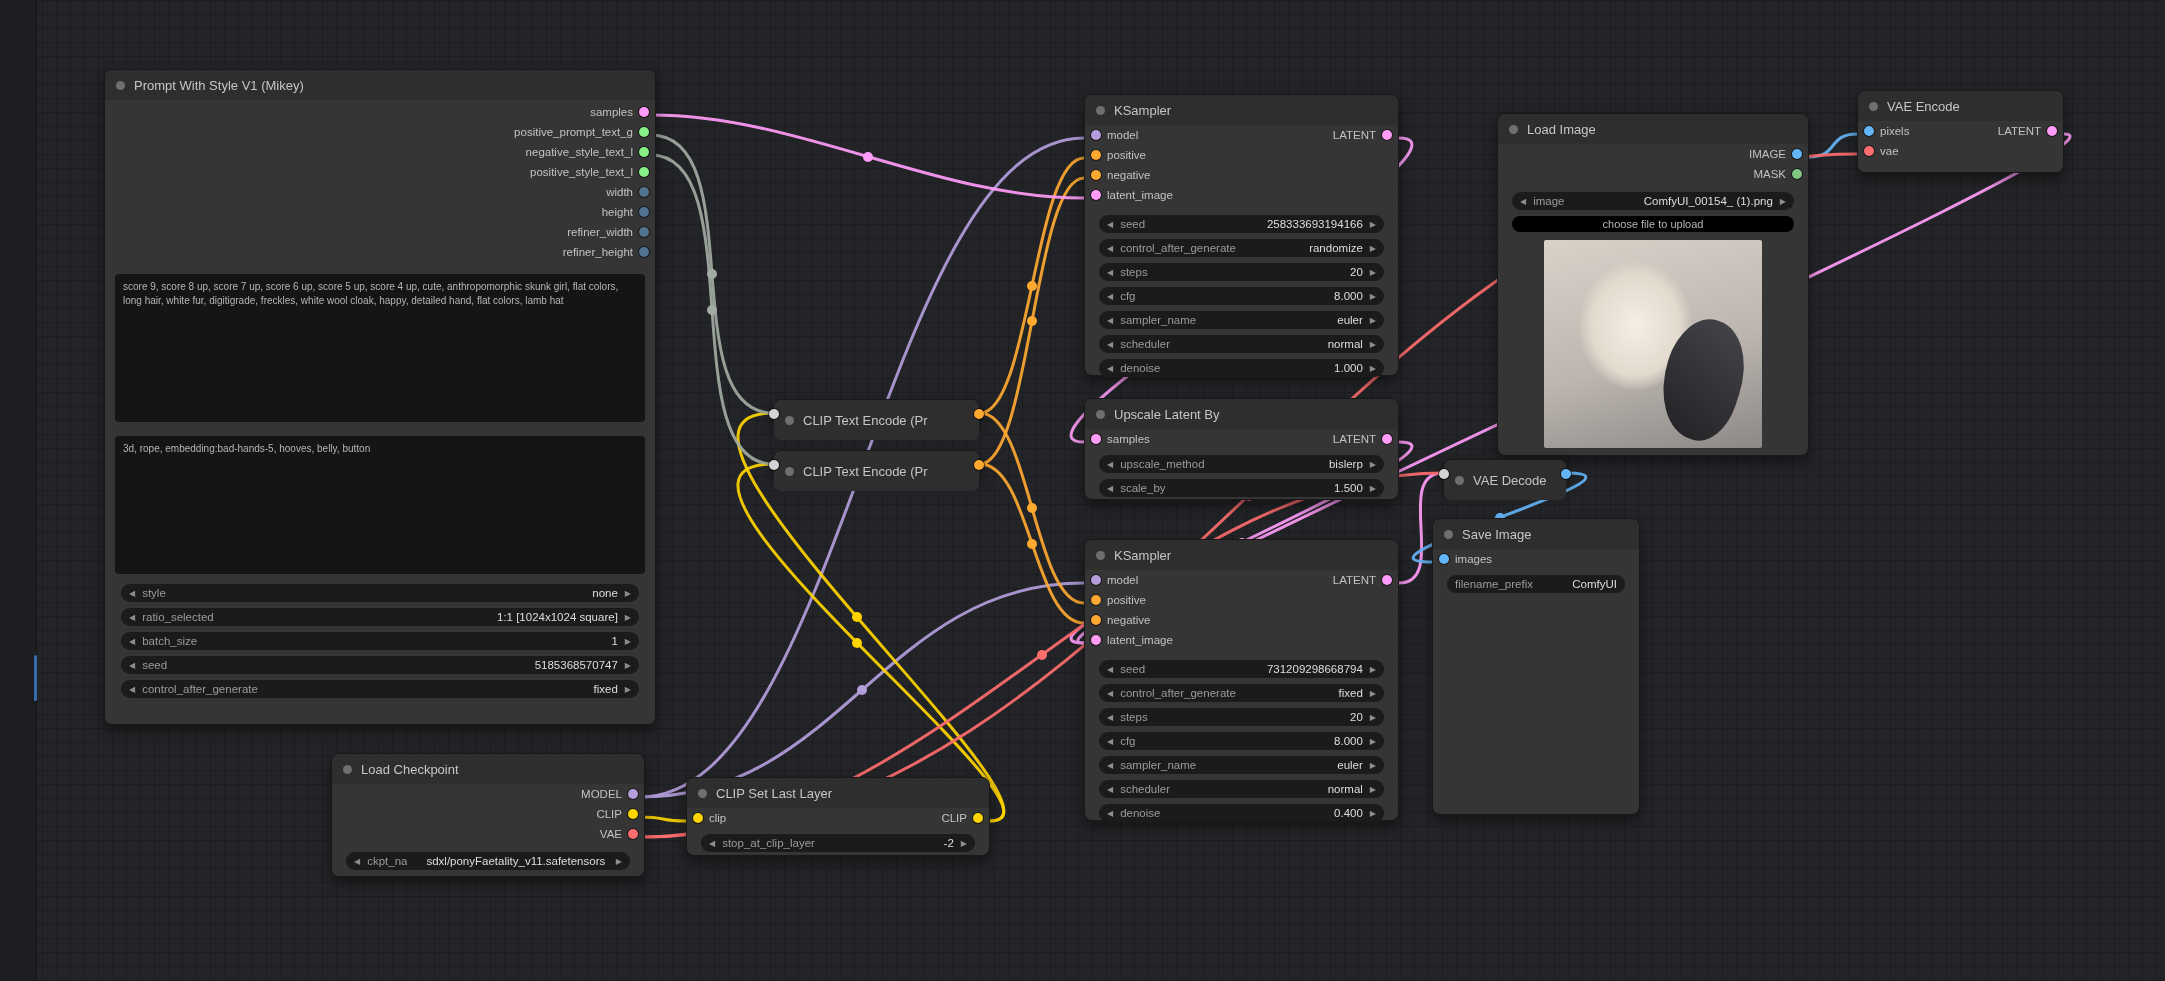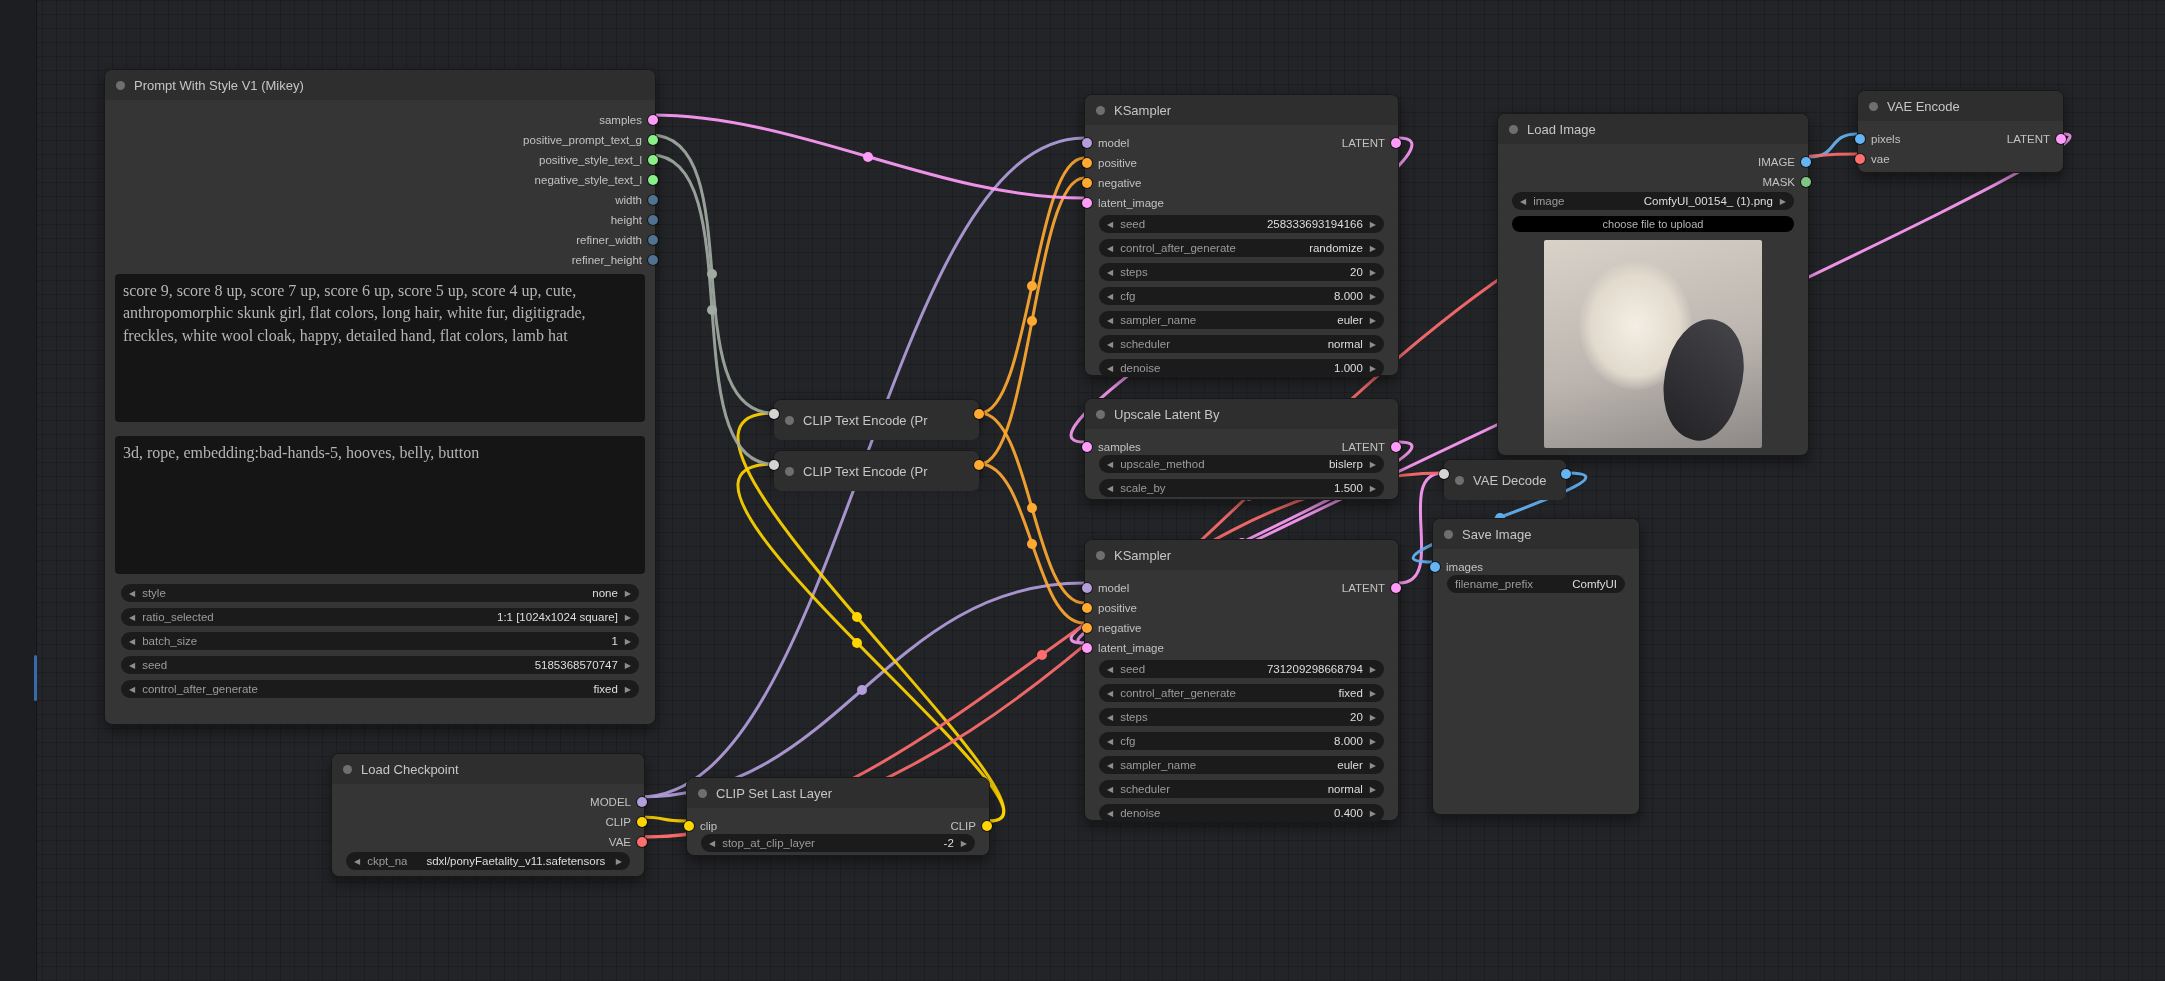--- a/index.html
+++ b/index.html
@@ -48,21 +48,21 @@
     border-radius:7px 7px 0 0;
     color:#c6c6c6; font-size:13px; white-space:nowrap; overflow:hidden;
   }
   .collapsed { height:28px !important; }
   .collapsed .title { height:40px; border-radius:7px; }
   .collapse-dot { width:9px; height:9px; border-radius:50%; background:#6f6f6f; flex:none; }
   .side-dot { position:absolute; top:9px; width:10px; height:10px; border-radius:50%; box-shadow:0 0 0 1px rgba(0,0,0,.55); }
   .side-dot.l { left:-5px; } .side-dot.r { right:-5px; }
 
   .rows { padding-top:4px; }
-  .prow { height:20px; display:flex; align-items:flex-end; position:relative; padding:0 2px; }
+  .prow { height:20px; display:flex; align-items:flex-start; position:relative; padding:0 11px; }
   .pin  { display:flex; align-items:center; gap:6px; margin-left:-5px; }
   .pout { display:flex; align-items:center; gap:6px; margin-right:-5px; margin-left:auto; }
   .plabel { font-size:11.5px; color:#c2c2c2; white-space:nowrap; }
   .dot { width:10px; height:10px; border-radius:50%; flex:none; box-shadow:0 0 0 1px rgba(0,0,0,.55); }
   .c-model { background:var(--model); } .c-cond { background:var(--conditioning); }
   .c-latent{ background:var(--latent);} .c-clip { background:var(--clip); }
   .c-vae   { background:var(--vae);  } .c-image{ background:var(--image); }
   .c-mask  { background:var(--mask); } .c-string{ background:var(--string); }
   .c-int   { background:var(--int);  } .c-gray { background:#d4d4d4; }
 
@@ -76,22 +76,22 @@
   .wlabel { color:#9b9b9b; overflow:hidden; text-overflow:ellipsis; }
   .wvalue { margin-left:auto; color:#dedede; }
   .btn {
     height:16px; margin:0 14px 6px; background:#000000; border-radius:8px;
     display:flex; align-items:center; justify-content:center;
     font-size:11px; color:#b5b5b5;
   }
   .textarea {
     margin:8px 10px 0; padding:6px 8px;
     background:#151515; border-radius:4px;
-    color:#b5b5b5; font-family:Liberation Serif, serif;
-    font-size:16px; line-height:1.4;
+    color:#b5b5b5; font-family:Liberation Sans, sans-serif;
+    font-size:10px; line-height:1.4;
     overflow:hidden; white-space:pre-wrap;
   }
   .preview {
     position:relative; margin:8px auto 0; width:218px; height:208px;
     background:linear-gradient(165deg,#d9d2c9 0%,#bdb6b0 55%,#8c8886 100%);
     overflow:hidden; border-radius:2px;
   }
   .preview::before {
     content:""; position:absolute; left:16%; top:10%; width:52%; height:62%;
     background:radial-gradient(ellipse at center,#f4eee4 0%,#e2dacd 55%,transparent 72%);
@@ -170,27 +170,27 @@
         </div>
       </div>
     <div class="prow">
         <div class="pout">
           <span class="plabel">positive_prompt_text_g</span>
           <span class="dot c-string"></span>
         </div>
       </div>
     <div class="prow">
         <div class="pout">
+          <span class="plabel">negative_style_text_l</span>
+          <span class="dot c-string"></span>
+        </div>
+      </div>
+    <div class="prow">
+        <div class="pout">
           <span class="plabel">positive_style_text_l</span>
-          <span class="dot c-string"></span>
-        </div>
-      </div>
-    <div class="prow">
-        <div class="pout">
-          <span class="plabel">negative_style_text_l</span>
           <span class="dot c-string"></span>
         </div>
       </div>
     <div class="prow">
         <div class="pout">
           <span class="plabel">width</span>
           <span class="dot c-int"></span>
         </div>
       </div>
     <div class="prow">

